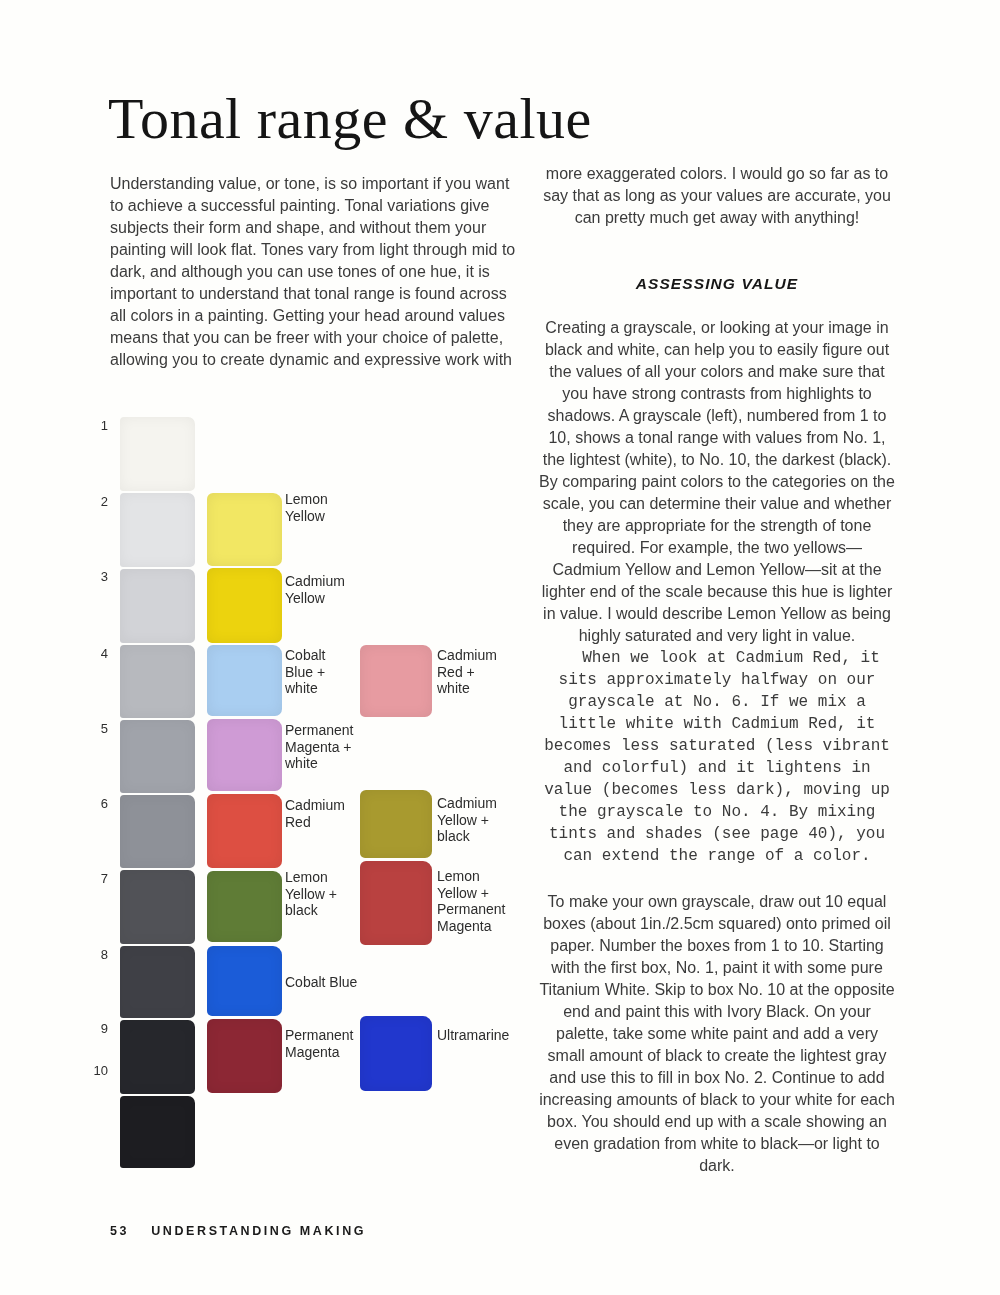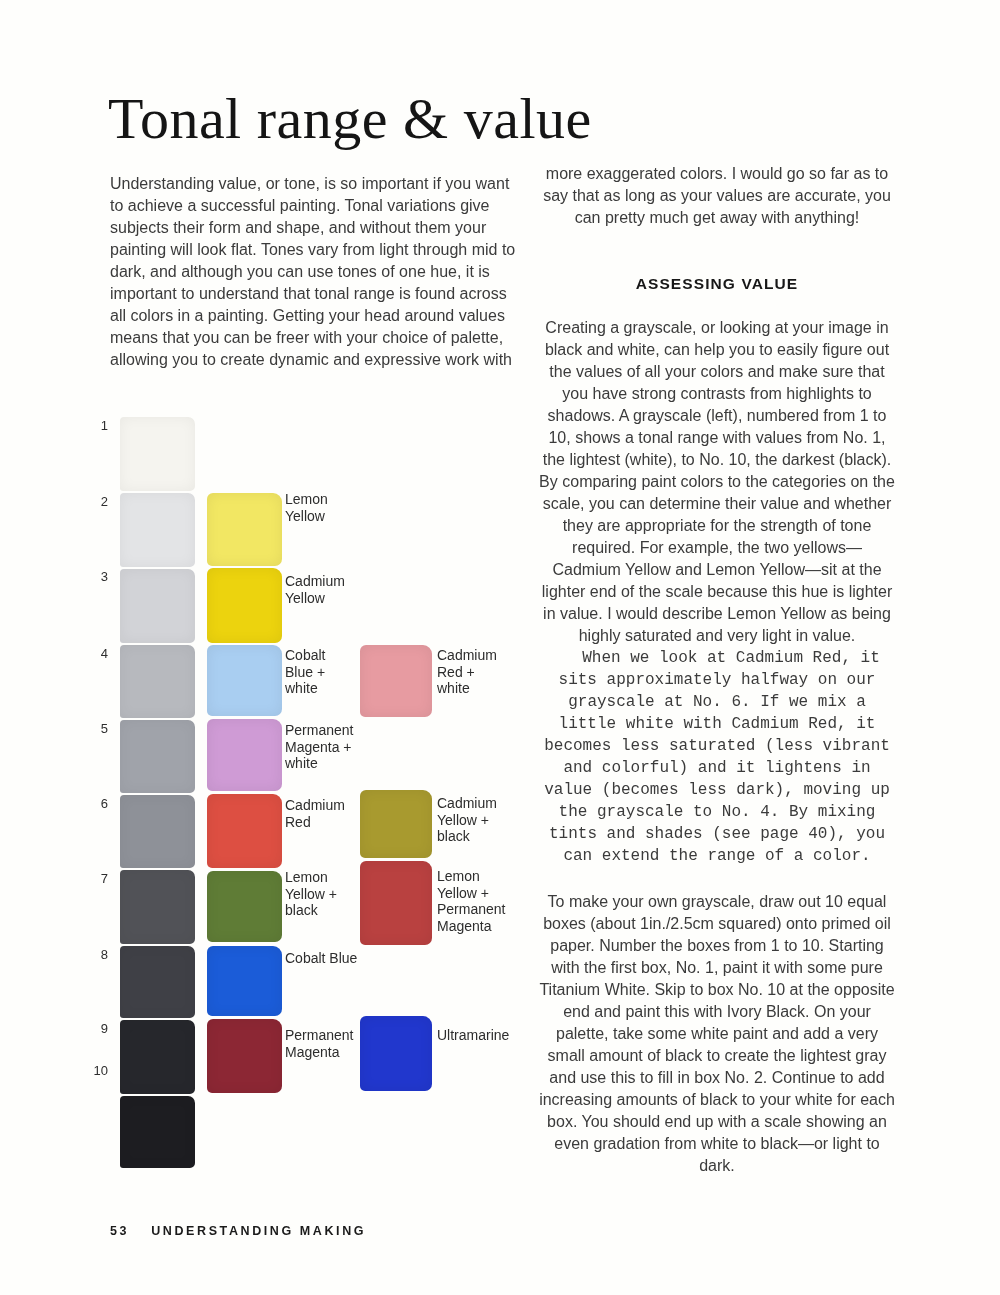--- a/index.html
+++ b/index.html
@@ -13,21 +13,21 @@
     font-family:"Liberation Serif", serif; font-weight:400;
     font-size:58px; line-height:1; letter-spacing:0.5px; color:#151515;
   }
   .col { position:absolute;margin-top:11px; }
   .col-left  { left:110px; top:162px; width:410px; }
   .col-right { left:538px; top:152px; width:358px;text-align:center; }
   p.body { margin:0; font-size:16px; line-height:22px; color:#3b3b3b; }
   p.indent { text-indent:28px; }
   h2.section {
     margin:46px 0 0 0; font-size:15.5px; font-weight:700;
-    letter-spacing:1.1px; color:#171717;
+    letter-spacing:1.1px; color:#171717;font-style:italic;
   }
   .col-right p.after-head { margin-top:24px; }
   .col-right p.follow { margin-top:0;font-family:Liberation Mono, monospace; }
   
   .chart { position:absolute; left:0; top:0; width:1000px; height:1295px; pointer-events:none; }
   .num {
     position:absolute; left:84px; width:24px; text-align:right;
     font-size:13px; color:#2e2e2e; line-height:14px;
   }
   .gsw {
@@ -113,21 +113,21 @@
 Blue +
 white</div>
     <div class="plabel l2" style="top:722px">Permanent
 Magenta +
 white</div>
     <div class="plabel l2" style="top:797px">Cadmium
 Red</div>
     <div class="plabel l2" style="top:869px">Lemon
 Yellow +
 black</div>
-    <div class="plabel l2" style="top:950px">Cobalt Blue</div>
+    <div class="plabel l2" style="top:974px">Cobalt Blue</div>
     <div class="plabel l2" style="top:1027px">Permanent
 Magenta</div>
 
     <div class="psw c3" style="top: 645px; height: 72px; background: rgb(231, 155, 161);"></div>
     <div class="psw c3" style="top: 790px; height: 68px; background: rgb(168, 154, 47);"></div>
     <div class="psw c3" style="top: 861px; height: 84px; background: rgb(185, 65, 64);"></div>
     <div class="psw c3" style="top: 1016px; height: 75px; background: rgb(33, 55, 205);"></div>
 
     <div class="plabel l3" style="top:647px">Cadmium
 Red +

